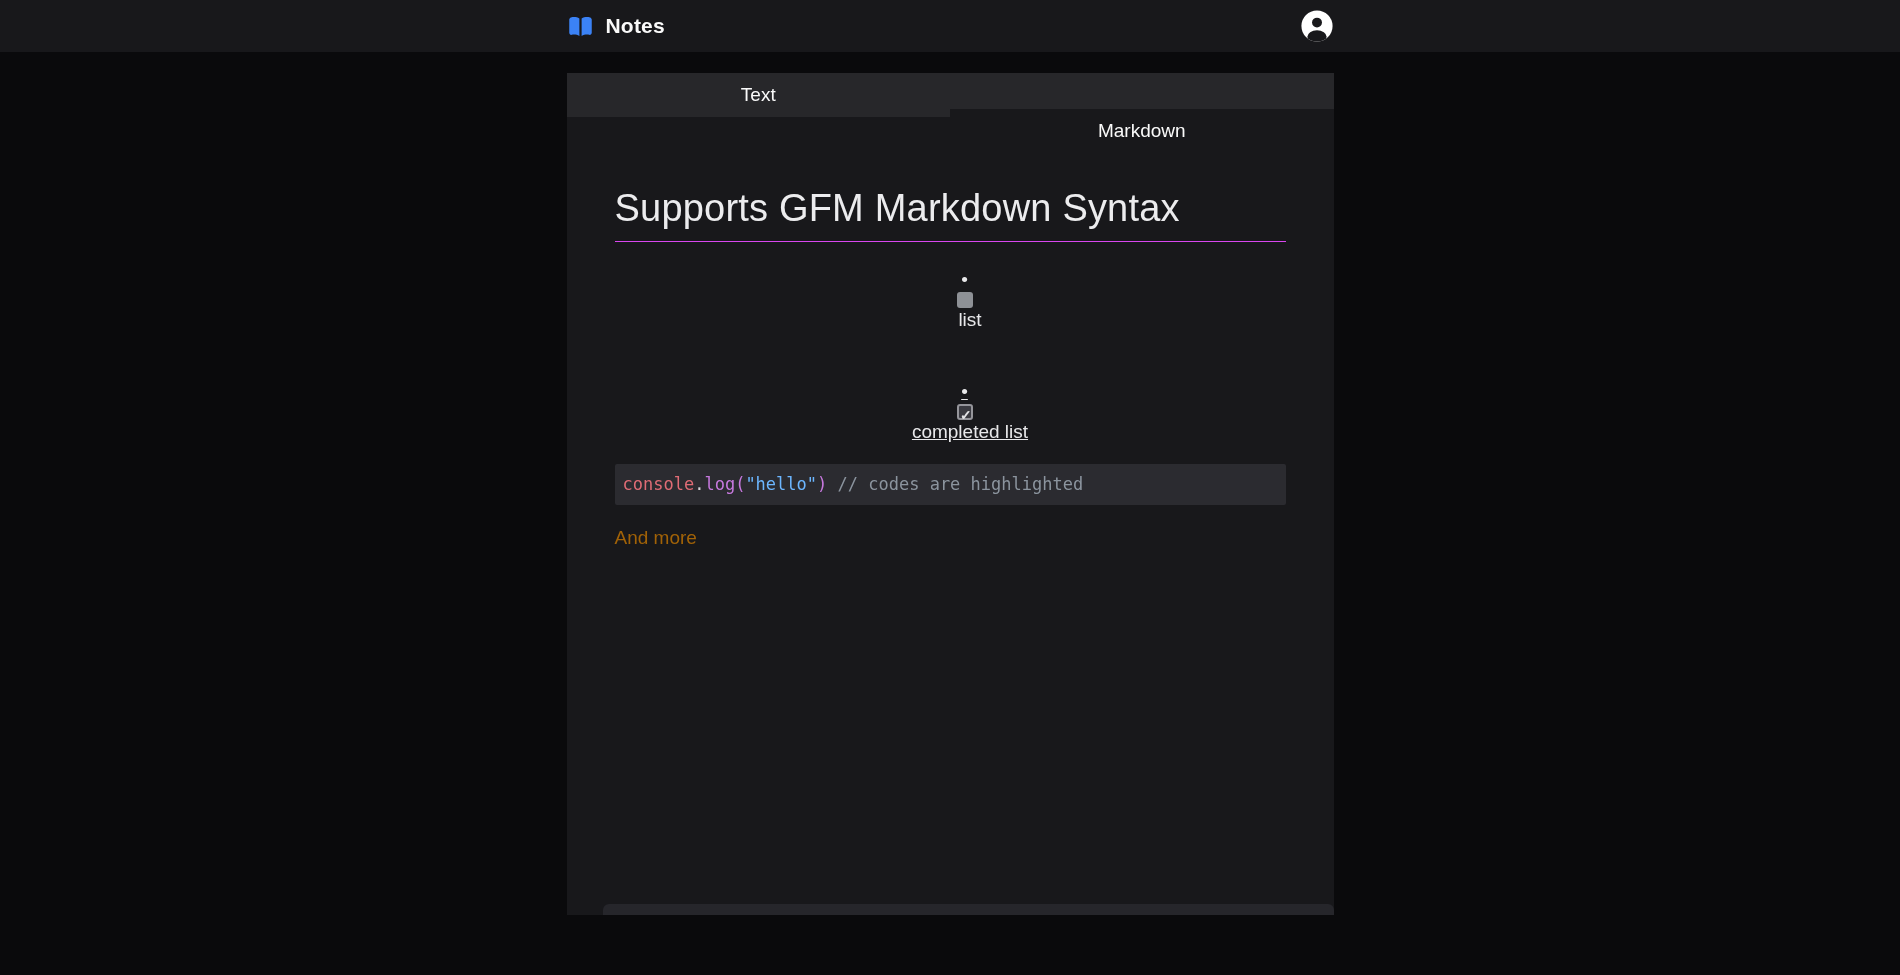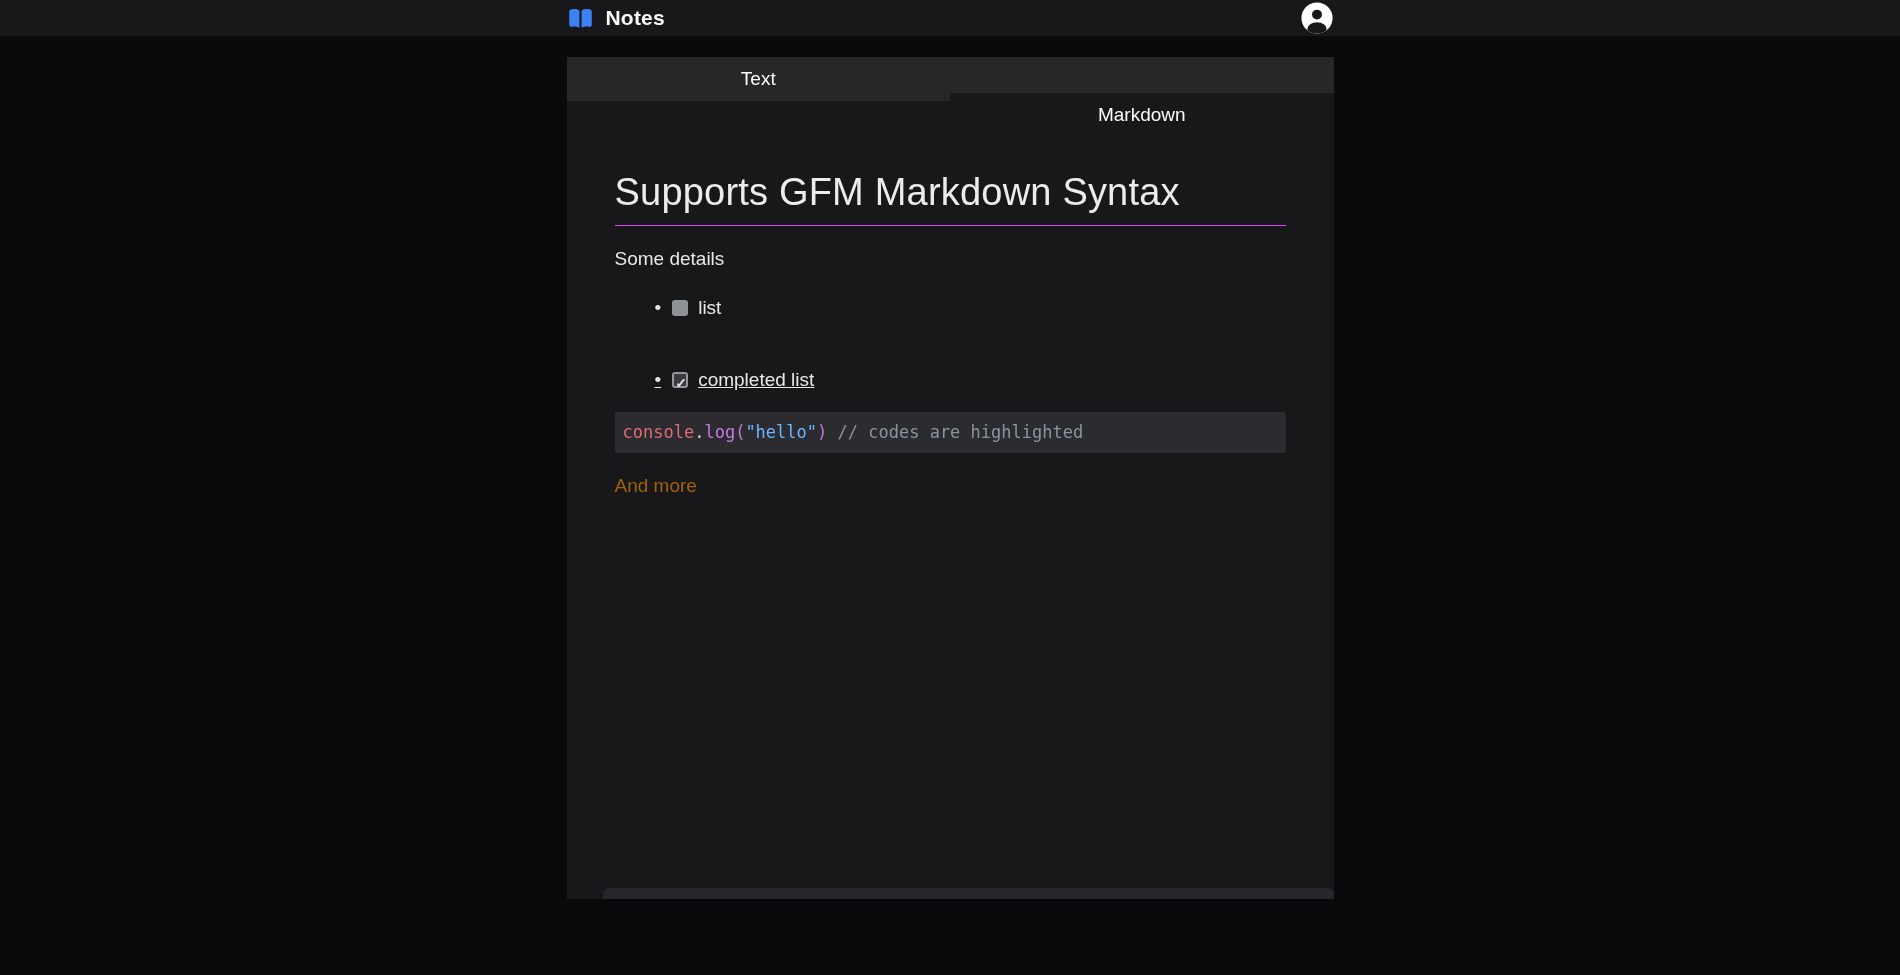--- a/index.html
+++ b/index.html
@@ -4,21 +4,21 @@
 <style>
   * { margin:0; padding:0; box-sizing:border-box; }
   html,body { width:1900px; height:975px; overflow:hidden; }
   body {
     background:#0a0a0c;
     font-family:"Liberation Sans", sans-serif;
     color:#fafafa;
   }
 
   
-  .app-header { height:36px; background:#18181b;text-align:right; }
+  .app-header { height:52px; background:#18181b;text-align:right; }
   .header-inner {
     width:767px; height:100%; margin:0 auto;
     display:flex; align-items:center; justify-content:space-between;
   }
   .brand { display:flex; align-items:center; gap:12px; }
   .brand .logo-icon { width:27px; height:27px; display:block; color:#3b82f6; }
   .app-title { font-size:21px; font-weight:700; letter-spacing:.2px; color:#fafafa; }
   .avatar-btn { background:none; border:none; cursor:pointer; width:34px; height:34px; padding:0; }
   .avatar-btn svg { width:34px; height:34px; display:block; }
 
@@ -48,21 +48,21 @@
 
   
   .preview { padding:70px 48px 0 48px; }
   .md-h1 {
     font-size:38px; font-weight:500; color:#ececee;
     padding-bottom:11px; border-bottom:1px solid #d946ef;
     letter-spacing:.2px;
   }
   .md-p { margin-top:22px; font-size:19px; color:#e8e8ea; }
   .task-list { margin-top:26px; list-style:none; padding-left:40px; }
-  .task-item { font-size:19px; line-height:24px; color:#e8e8ea; display:flex; align-items:center; }
+  .task-item { font-size:19px; line-height:24px; color:#e8e8ea; display:flex; align-items:center;flex-direction:column; }
   .task-item + .task-item { margin-top:48px;text-decoration:underline; }
   .task-item::before { content:"•"; color:#e8e8ea; margin-right:11px; font-size:19px; }
   .checkbox {
     width:16px; height:16px; margin-right:10px; flex:none;
     background:#8e9196; border-radius:3px; position:relative; display:inline-block;
   }
   .checkbox.checked {
     background:#3a3a41; border:2px solid #95959b;
   }
   .checkbox.checked::after {
@@ -118,21 +118,20 @@
 
   <section class="panel">
     <div class="tabs">
       <button class="tab">Text</button>
       <button class="tab active">Markdown</button>
     </div>
 
     <div class="preview">
       <h1 class="md-h1">Supports GFM Markdown Syntax</h1>
 
-      <p class="md-p">Some details</p>
 
       <ul class="task-list">
         <li class="task-item">
           <span class="checkbox"></span>
           <span>list</span>
         </li>
         <li class="task-item">
           <span class="checkbox checked"></span>
           <span>completed list</span>
         </li>

